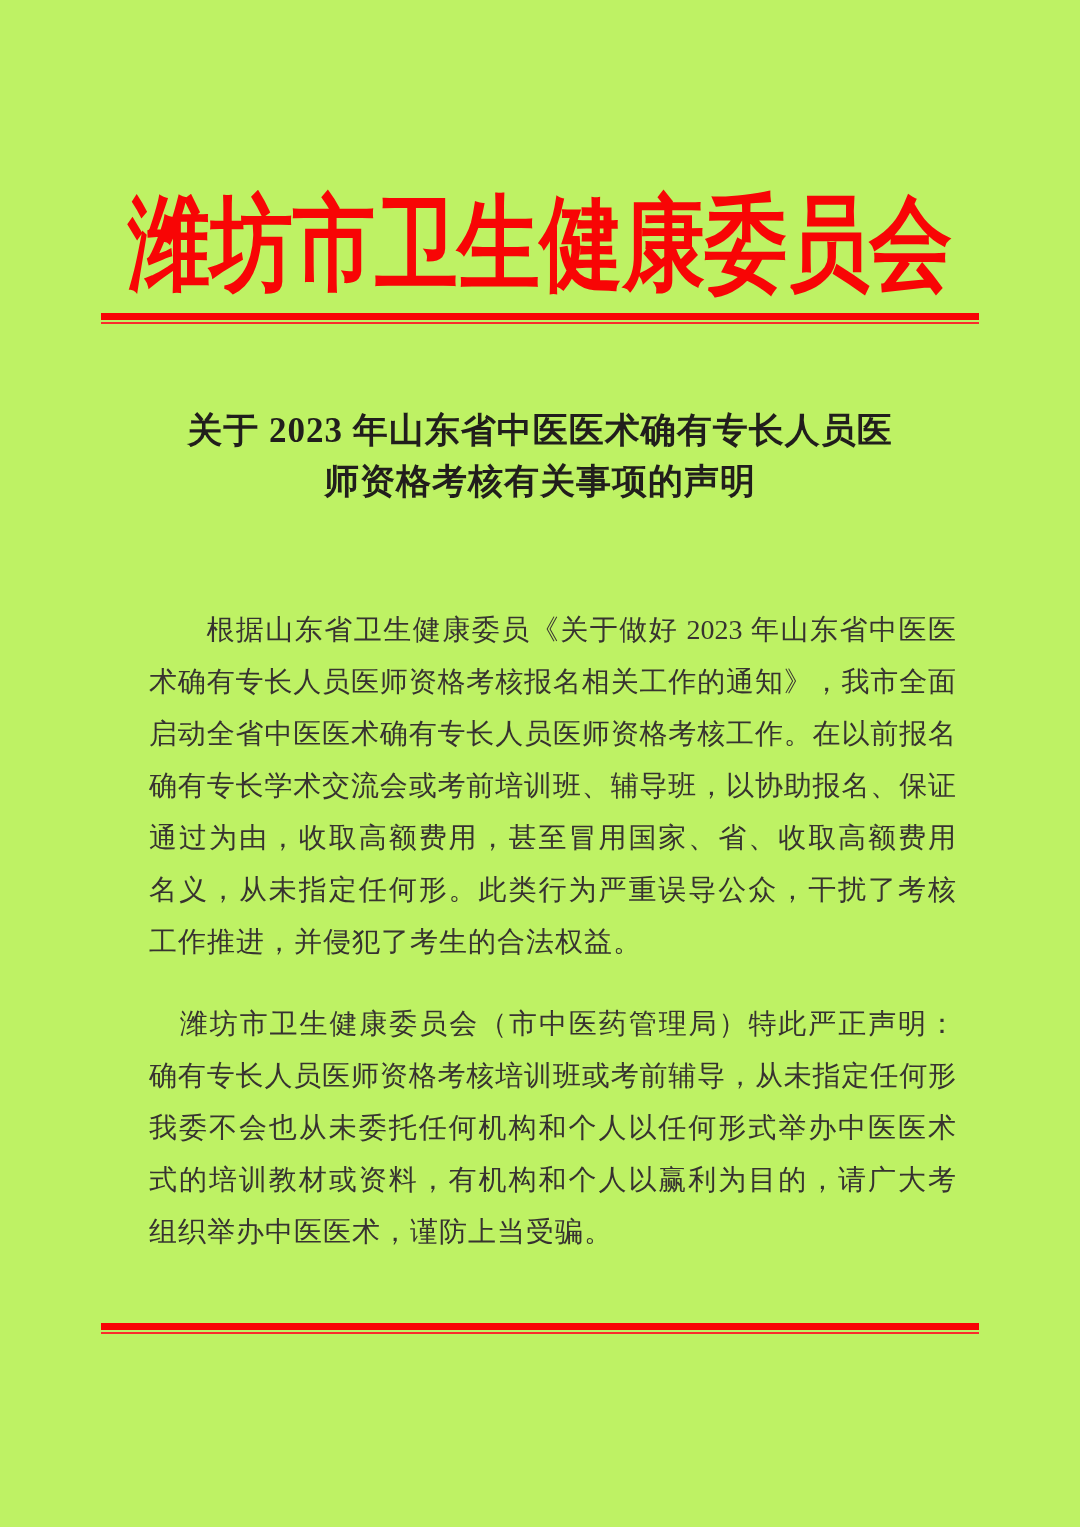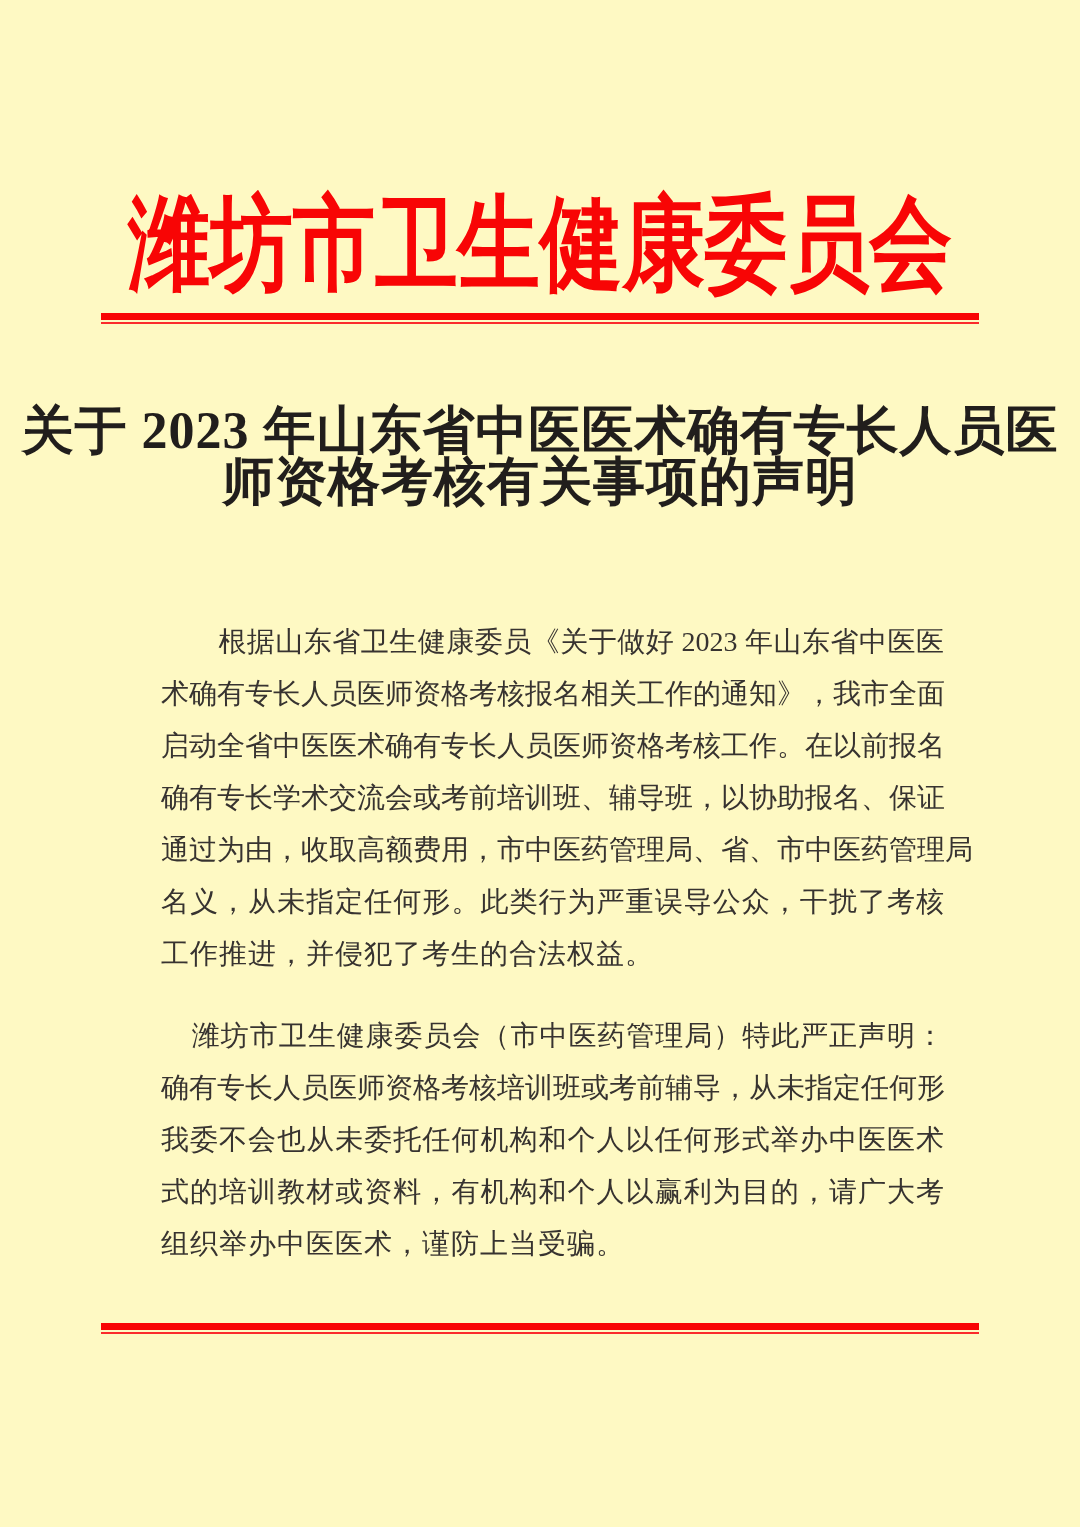--- a/index.html
+++ b/index.html
@@ -4,21 +4,21 @@
 <style>
   html, body {
     margin: 0;
     padding: 0;
     background: #ffffff;
   }
   #page {
     position: relative;
     width: 1080px;
     height: 1527px;
-    background: #fef9c3;
+    background: #bef264;
     overflow: hidden;
     font-family: "Liberation Serif", "DejaVu Serif", serif;
   }
   
   .agency {
     position: absolute;
     top: 193px;
     left: 0;
     width: 1080px;
     text-align: center;
@@ -42,36 +42,36 @@
   .rule .thin  { height: 2px;  background: #fb2b2b; }
   .rule.top    { top: 313px; }
   .rule.bottom { top: 1323px; }
   
   .doc-title {
     position: absolute;
     top: 405px;
     left: 0;
     width: 1080px;
     text-align: center;
-    font-size: 52px;
+    font-size: 35px;
     line-height: 51px;
     font-weight: bold;
     color: #211e1c;
     letter-spacing: 1px;
   }
   
   .body-text {
     position: absolute;
     top: 600px;
     left: 145px;
     width: 815px;
     color: #373330;
     font-size: 28px;
   }
-  .para { margin: 16px; }
+  .para { margin: 4px; }
   .para + .para { margin-top: 30px; }
   .line {
     height: 52px;
     line-height: 52px;
     text-align: justify;
     text-align-last: justify;
     white-space: nowrap;
   }
   .line.last {
     text-align: left;
@@ -99,21 +99,21 @@
     <div class="title-line">师资格考核有关事项的声明</div>
   </div>
 
   <div class="body-text">
 
     <div class="para p1">
       <div class="line first">根据山东省卫生健康委员《关于做好 2023 年山东省中医医</div>
       <div class="line">术确有专长人员医师资格考核报名相关工作的通知》，我市全面</div>
       <div class="line">启动全省中医医术确有专长人员医师资格考核工作。在以前报名</div>
       <div class="line">确有专长学术交流会或考前培训班、辅导班，以协助报名、保证</div>
-      <div class="line">通过为由，收取高额费用，市中医药管理局、省、市中医药管理局</div>
+      <div class="line">通过为由，收取高额费用，甚至冒用国家、省、收取高额费用</div>
       <div class="line">名义，从未指定任何形。此类行为严重误导公众，干扰了考核</div>
       <div class="line last">工作推进，并侵犯了考生的合法权益。</div>
     </div>
 
     <div class="para p2">
       <div class="line first">潍坊市卫生健康委员会（市中医药管理局）特此严正声明：</div>
       <div class="line">确有专长人员医师资格考核培训班或考前辅导，从未指定任何形</div>
       <div class="line">我委不会也从未委托任何机构和个人以任何形式举办中医医术</div>
       <div class="line">式的培训教材或资料，有机构和个人以赢利为目的，请广大考</div>
       <div class="line last">组织举办中医医术，谨防上当受骗。</div>

